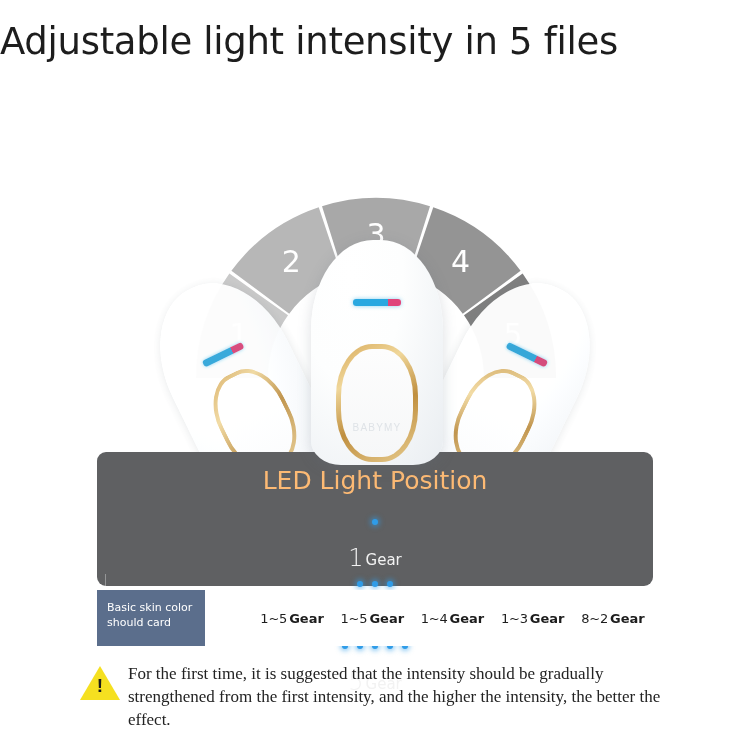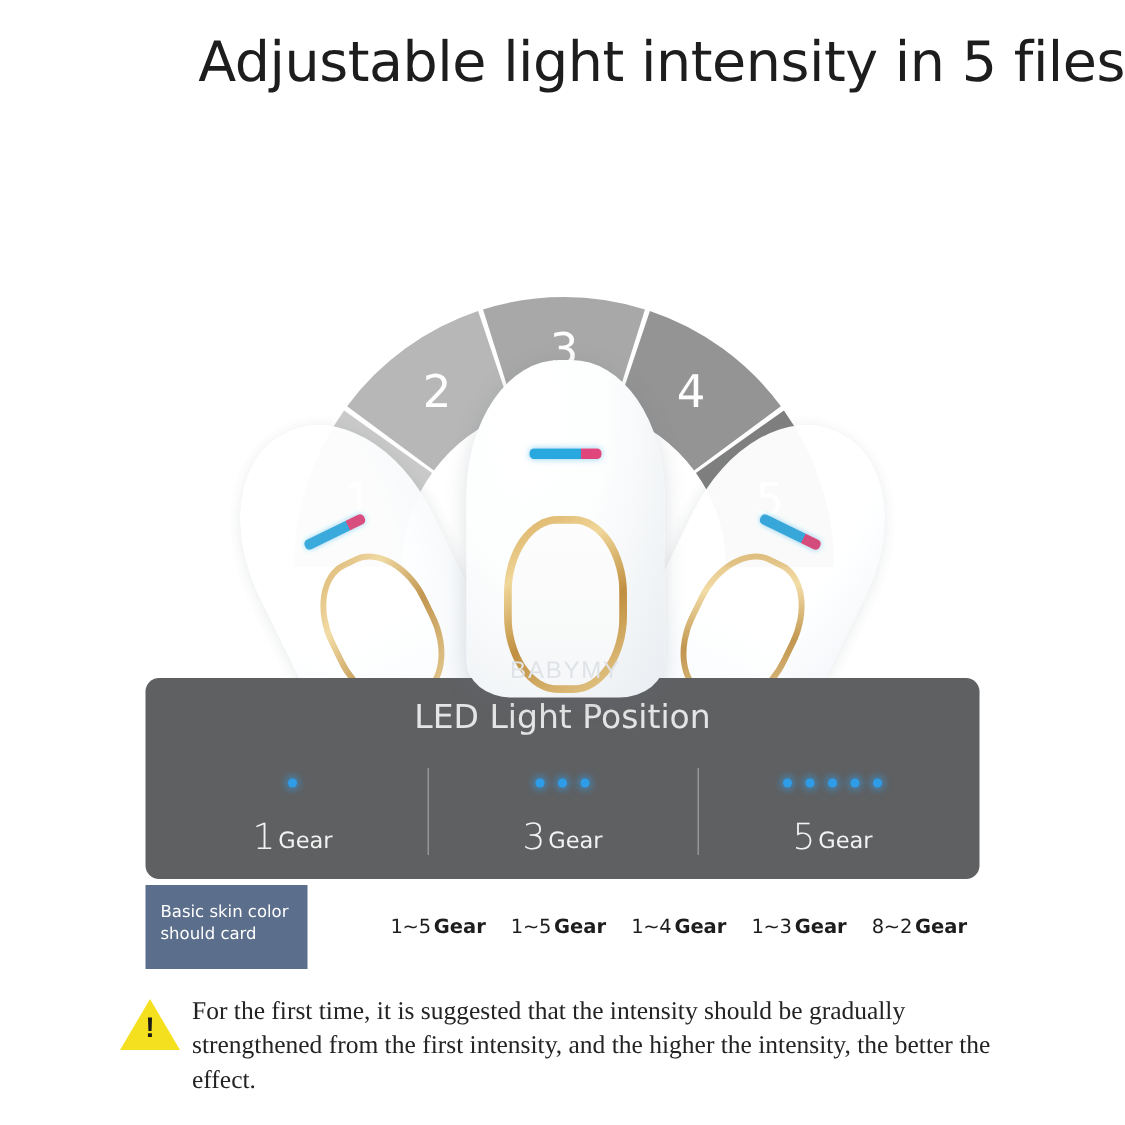--- a/index.html
+++ b/index.html
@@ -21,21 +21,21 @@
     height: 750px;
     background: #ffffff;
   }
 
   
   .page-title {
     position: absolute;
     top: 20px;
     left: 0;
     width: 750px;
-    text-align: right;
+    text-align: left;
     font-size: 37px;
     font-weight: 400;
     color: #1d1d1d;
     letter-spacing: -0.3px;
     font-family: "DejaVu Sans", sans-serif;
   }
 
   
   .gauge-wrap {
     position: absolute;
@@ -123,24 +123,24 @@
       linear-gradient(150deg,#d8ab5c 0%,#f0d79a 28%,#c08f3f 58%,#e8cd90 100%) border-box;
   }
   .device.center .gold-window {
     width: 72px;
     height: 108px;
     border-width: 5px;
     border-radius: 36px / 52px;
   }
   .brand-mark {
     position: absolute;
-    bottom: 8px;
+    bottom: 32px;
     left: 50%;
     transform: translateX(-50%);
-    font-size: 16px;
+    font-size: 10px;
     letter-spacing: 1.2px;
     color: #dfe3e7;
     font-family: "Liberation Sans", sans-serif;
     white-space: nowrap;
   }
 
   
   .led-panel {
     position: absolute;
     left: 97px;
@@ -150,32 +150,33 @@
     background: #5f6062;
     border-radius: 9px;
     box-sizing: border-box;
   }
   .led-panel-title {
     position: absolute;
     top: 14px;
     left: 0;
     width: 100%;
     text-align: center;
-    color: #e5e5e5;
-    font-size: 22px;
+    color: #fdba74;
+    font-size: 25px;
     font-family: "DejaVu Sans", sans-serif;
     font-weight: 400;
   }
   .gear-row {
     position: absolute;
     left: 8px;
     right: 8px;
     top: 58px;
     bottom: 6px;
     display: flex;
+    flex-direction: column;
   }
   .gear-col {
     flex: 1 1 0;
     position: relative;
     display: flex;
     flex-direction: column;
     align-items: center;
     justify-content: flex-start;
   }
   .gear-col + .gear-col::before {

